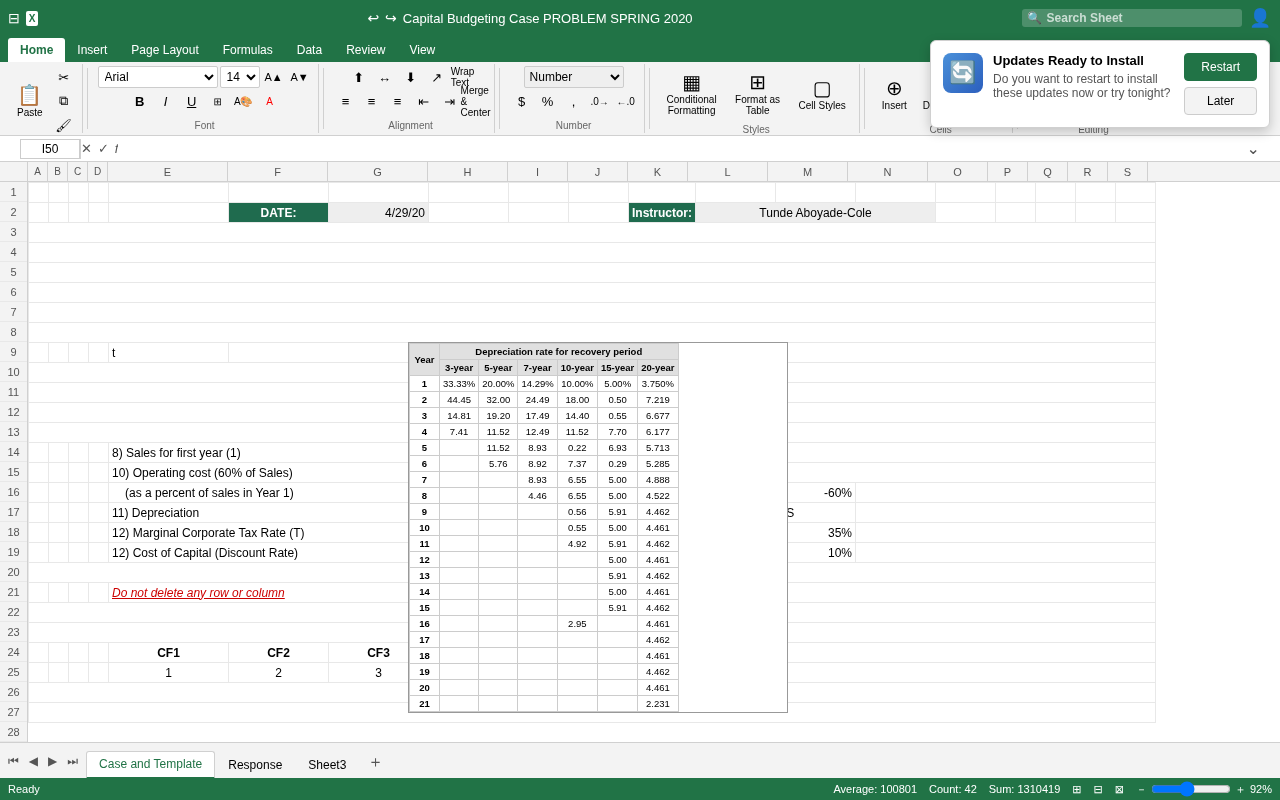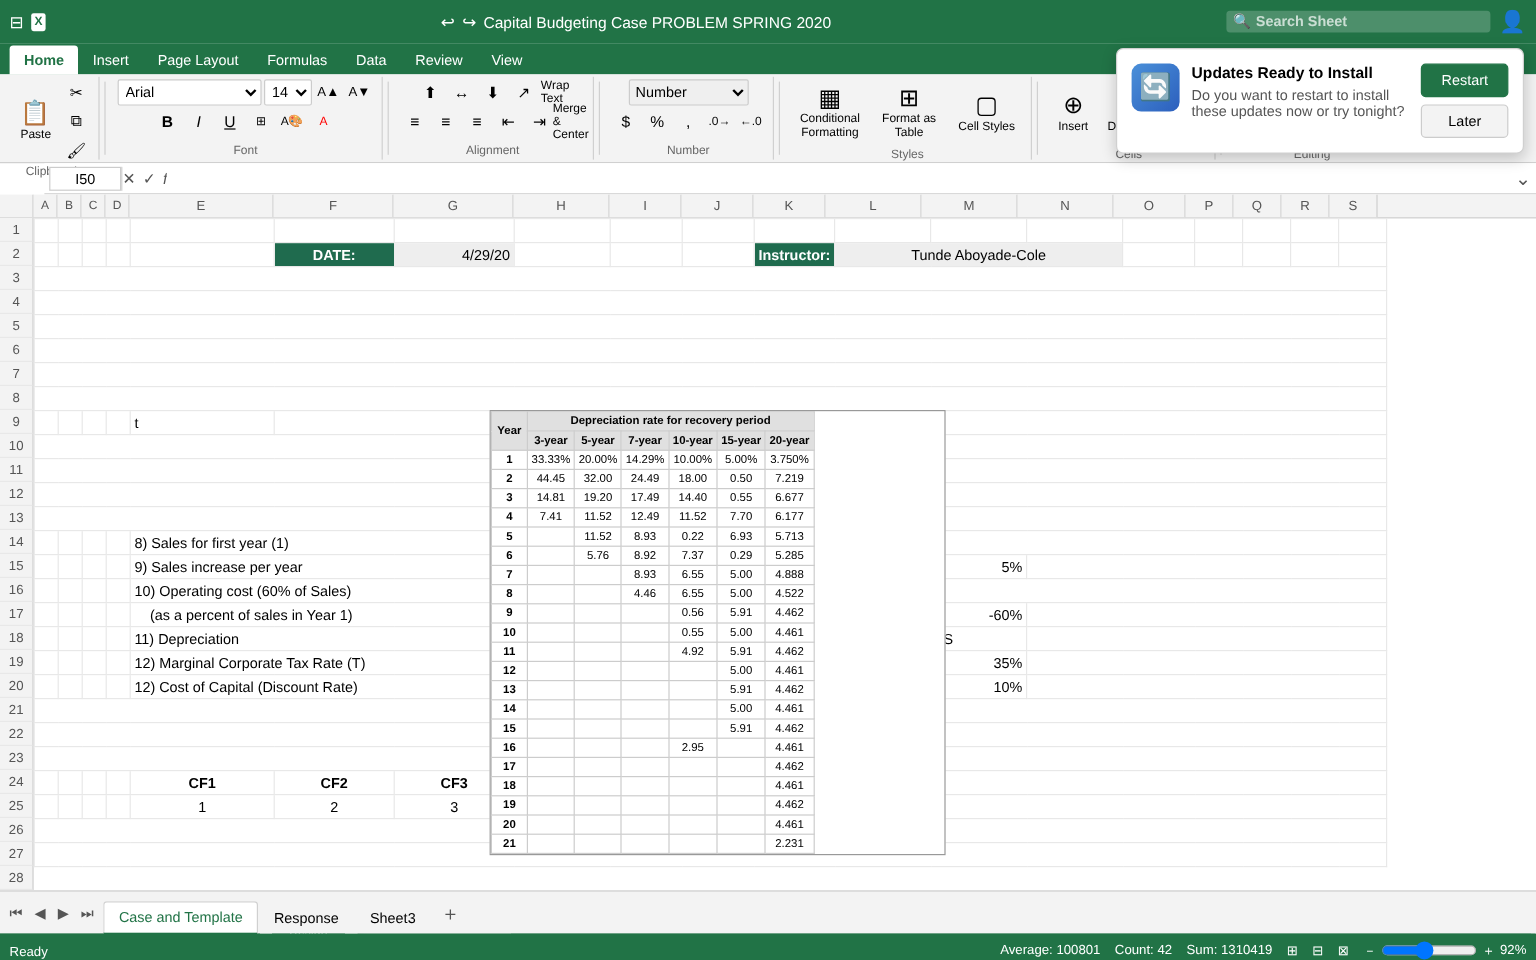--- a/index.html
+++ b/index.html
@@ -99,21 +99,21 @@
       background: white; height: 22px;
     }
     .font-select { width: 120px; }
     .size-select { width: 40px; }
 
     select { cursor: pointer; }
 
     
     #formula-bar {
       display: flex; align-items: center; background: white;
-      border-bottom: 1px solid #d0d0d0; height: 26px; padding: 0 4px; gap: 0; margin-left: 37px;
+      border-bottom: 1px solid #d0d0d0; height: 26px; padding: 0 20px; gap: 0;
     }
     #cell-ref { width: 60px; border: 1px solid #ccc; padding: 2px 4px; font-size: 12px; text-align: center; height: 20px; }
     #formula-sep { width: 1px; height: 20px; background: #d0d0d0; }
     #formula-icons { display: flex; gap: 6px; color: #555; font-size: 13px; }
     #formula-input { flex: 1; border: none; outline: none; font-size: 12px; padding: 0 4px; }
 
     
     #sheet-container { position: relative; }
     #col-headers {
       display: flex;
@@ -237,21 +237,21 @@
     #status-bar {
       position: absolute;
       bottom: 0;
       left: 0;
       right: 0;
       height: 22px;
       background: #217346;
       color: white;
       font-size: 11px;
       display: flex;
-      align-items: flex-end;
+      align-items: center;
       padding: 0 8px;
       gap: 16px;
     }
     #status-bar .status-right { margin-left: auto; display: flex; align-items: center; gap: 12px; }
     .zoom-slider { display: flex; align-items: center; gap: 4px; }
 
     .ribbon-separator { width: 1px; background: #d0d0d0; margin: 4px 2px; }
   </style>
 </head>
 <body>
@@ -618,30 +618,20 @@
           <td></td>
           <td colspan="3">8) Sales for first year (1)</td>
           <td></td>
           <td></td>
           <td></td>
           <td>$</td>
           <td class="text-right">200,000</td>
           <td colspan="7"></td>
         </tr>
 
-        <tr>
-          <td></td>
-          <td></td>
-          <td></td>
-          <td></td>
-          <td colspan="3">9) Sales increase per year</td>
-          <td colspan="5"></td>
-          <td class="text-right">5%</td>
-          <td colspan="7"></td>
-        </tr>
 
         <tr>
           <td></td>
           <td></td>
           <td></td>
           <td></td>
           <td colspan="3">10) Operating cost (60% of Sales)</td>
           <td></td>
           <td></td>
           <td></td>
@@ -692,20 +682,27 @@
           <td colspan="5"></td>
           <td class="text-right">10%</td>
           <td colspan="7"></td>
         </tr>
 
         <tr>
           <td colspan="19"></td>
         </tr>
 
 
+        <tr>
+          <td></td>
+          <td></td>
+          <td></td>
+          <td></td>
+          <td colspan="15" class="red-text" style="color:#c00;font-style:italic;">Do not delete any row or column</td>
+        </tr>
 
         <tr>
           <td colspan="19"></td>
         </tr>
 
         <tr>
           <td colspan="19"></td>
         </tr>
 
         <tr>

